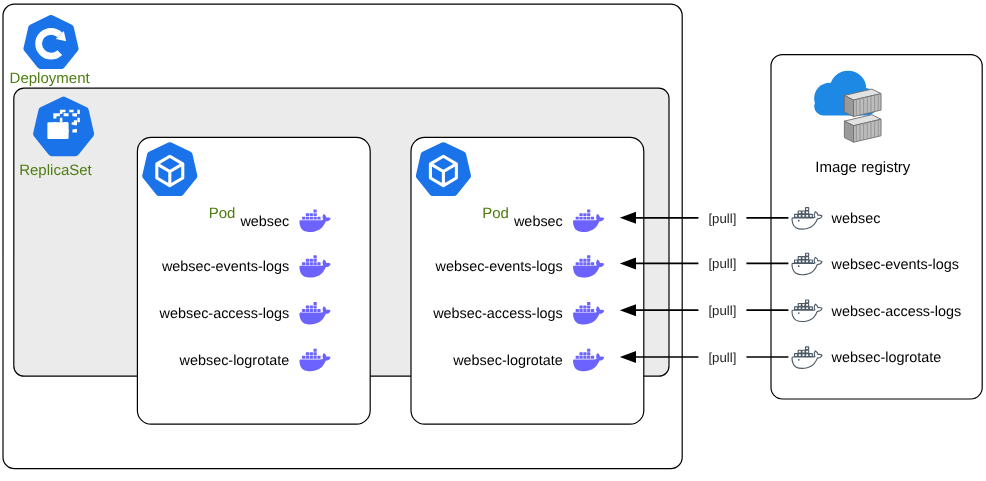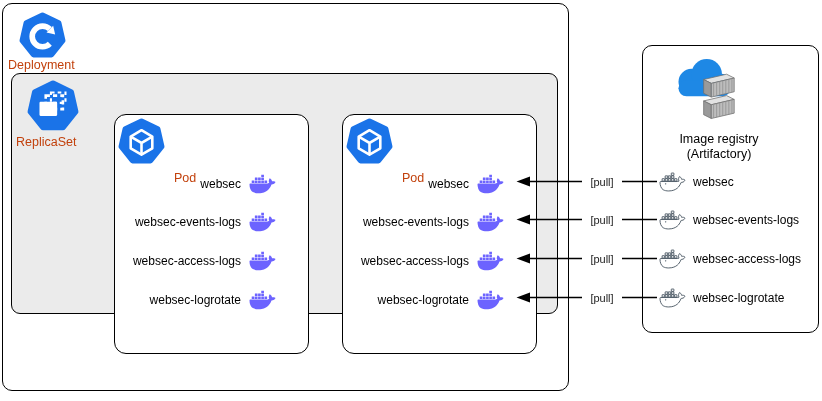--- a/index.html
+++ b/index.html
@@ -16,21 +16,21 @@
     font-family:"Liberation Sans", sans-serif;color:#000;
   }
   .box{position:absolute;border:1.5px solid #000;background:#fff;box-sizing:border-box;}
   .deployment-box{left:2px;top:3px;width:567px;height:388px;border-radius:10px;}
   .replicaset-box{left:10px;top:72px;width:547px;height:241px;border-radius:9px;
     background:var(--replicaset-fill,#ebebeb);border-width:1.3px;}
   .pod-box{top:112px;width:195px;height:240px;border-radius:12px;border-width:1.3px;}
   .pod1{left:112px;} .pod2{left:340px;}
   .registry-box{left:642px;top:45px;width:177px;height:288px;border-radius:10px;border-width:1.3px;padding-left:13px;}
 
-  .node-label{position:absolute;font-size:12.5px;line-height:14px;color:#c2410c;white-space:nowrap;}
+  .node-label{position:absolute;font-size:12.5px;line-height:14px;color:#4d7c0f;white-space:nowrap;}
   .deployment-label{left:5px;top:54px;}
   .replicaset-label{left:4px;top:61px;}
   .pod-label{left:0;top:56px;width:52px;text-align:center;padding-left:44px;}
 
   .icon{position:absolute;display:block;}
   .deployment-icon{left:16px;top:8px;width:47px;height:47px;}
   .replicaset-icon{left:15px;top:6px;width:52px;height:52px;}
   .pod-icon{left:3px;top:3px;width:47px;height:47px;}
   .registry-icon{left:24px;top:6px;width:84px;height:78px;}
 
@@ -186,21 +186,20 @@
       </div>
     </div>
   </div>
 
   <div class="box registry-box">
     <svg class="icon registry-icon">
         <use href="#icon-cloud-registry"></use>
       </svg>
     <div class="registry-title">
       <div>Image registry</div>
-      <div>(Artifactory)</div>
     </div>
     <div class="registry-row rrow1">
       <svg class="whale">
           <use href="#icon-whale-outline"></use>
         </svg>
       <span class="registry-image-label">websec</span>
     </div>
     <div class="registry-row rrow2">
       <svg class="whale">
           <use href="#icon-whale-outline"></use>

